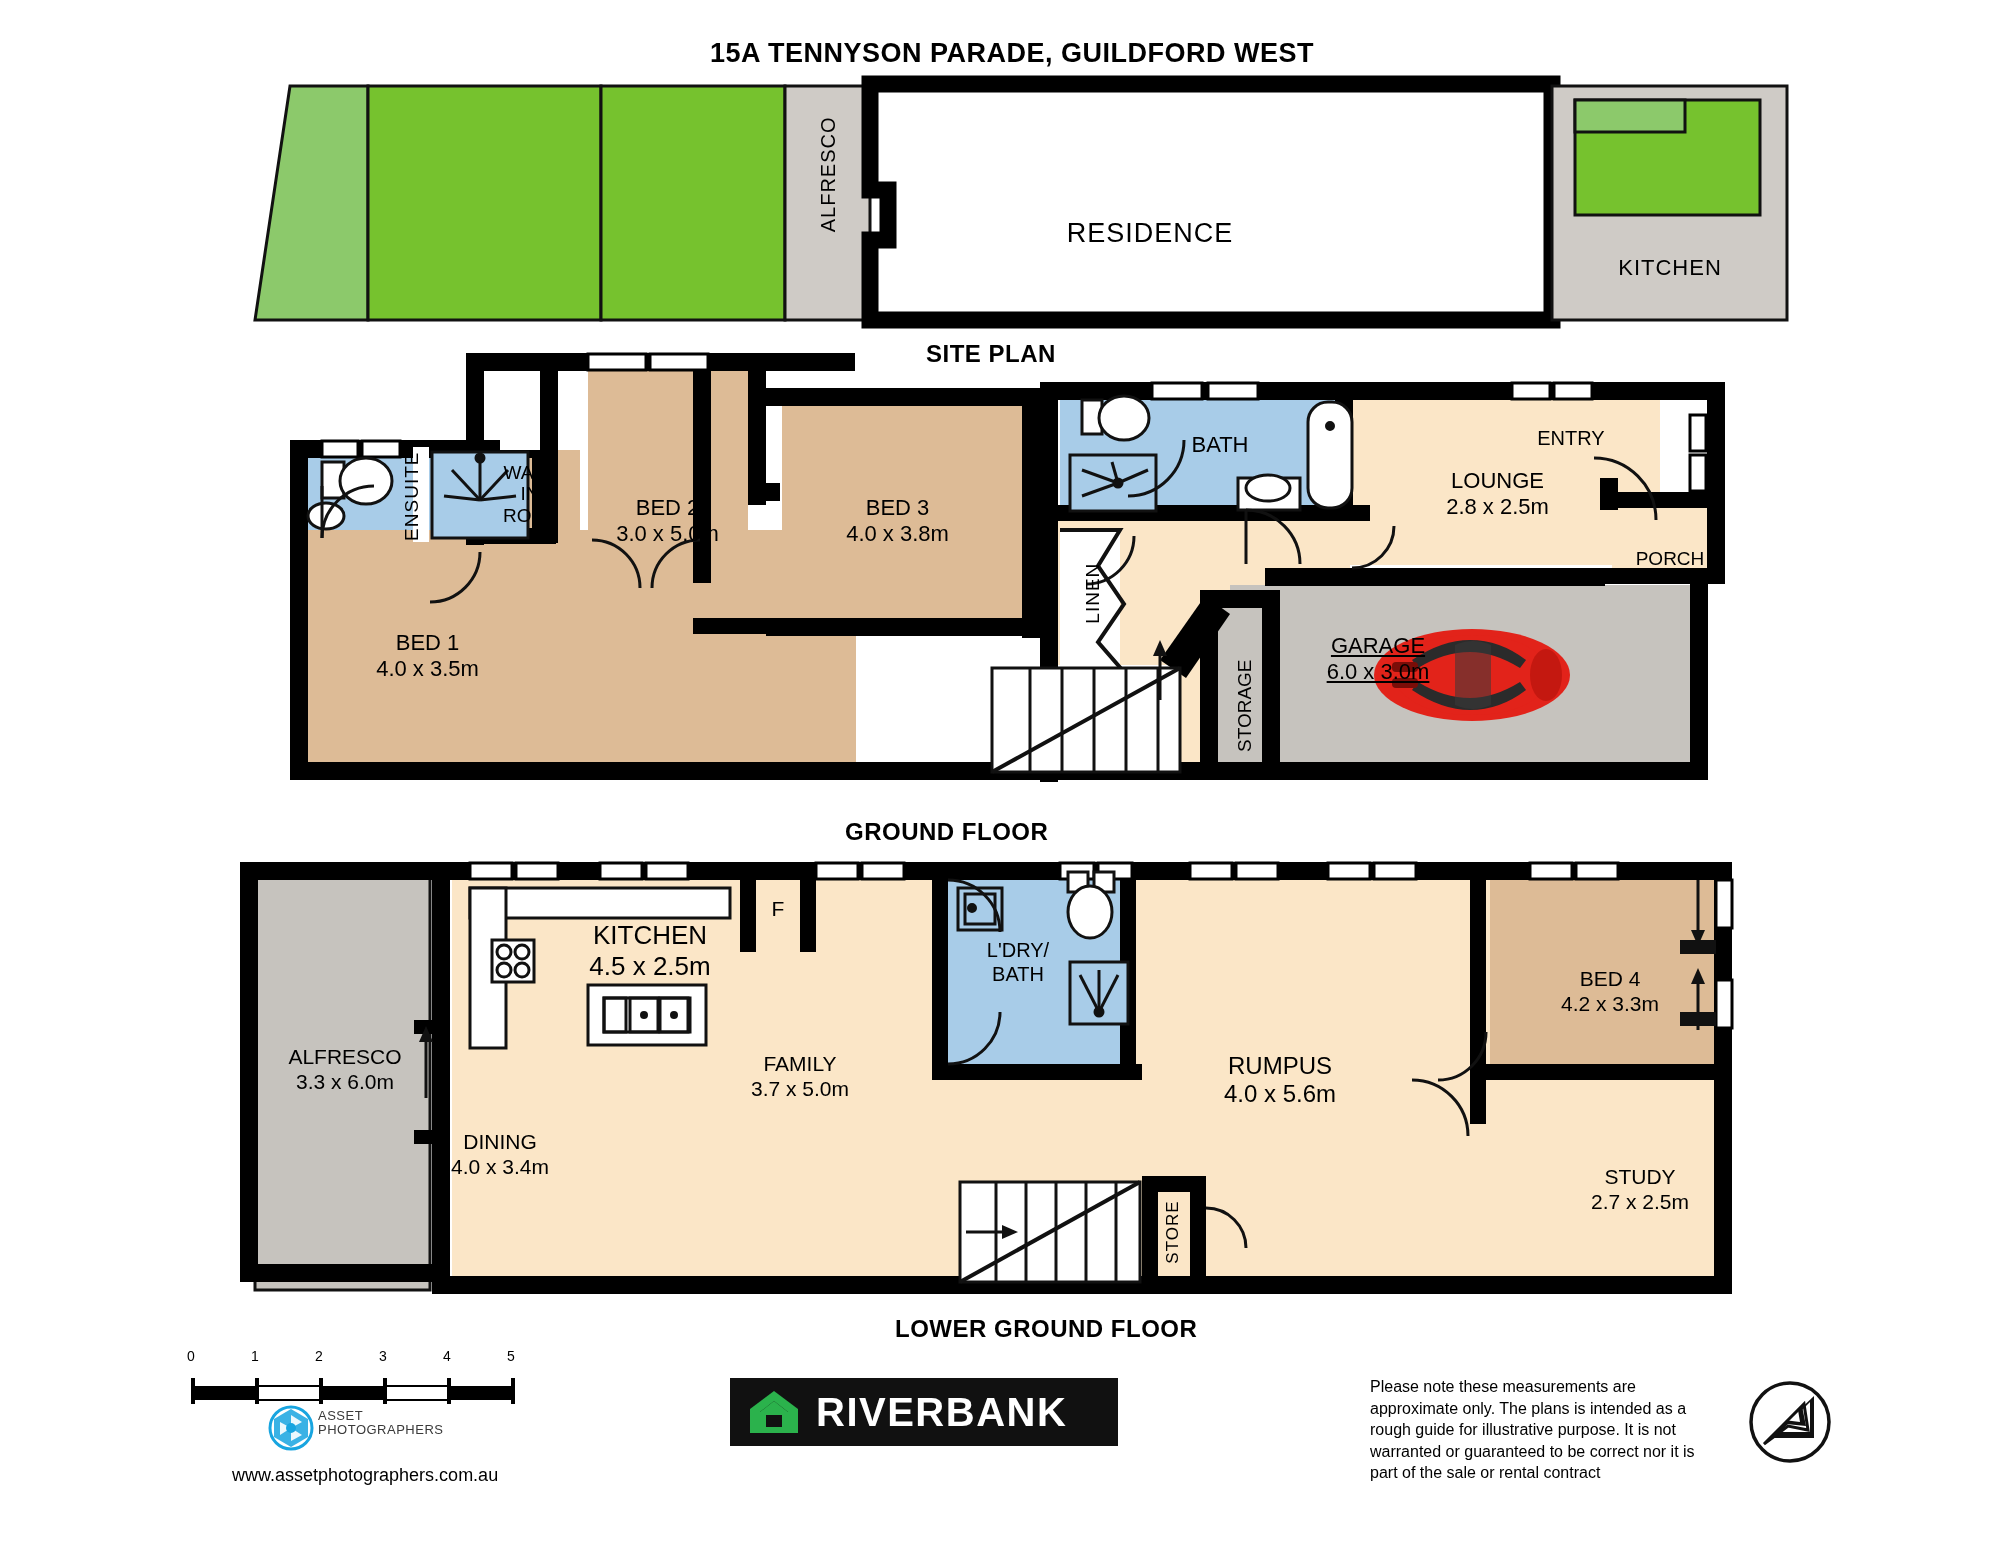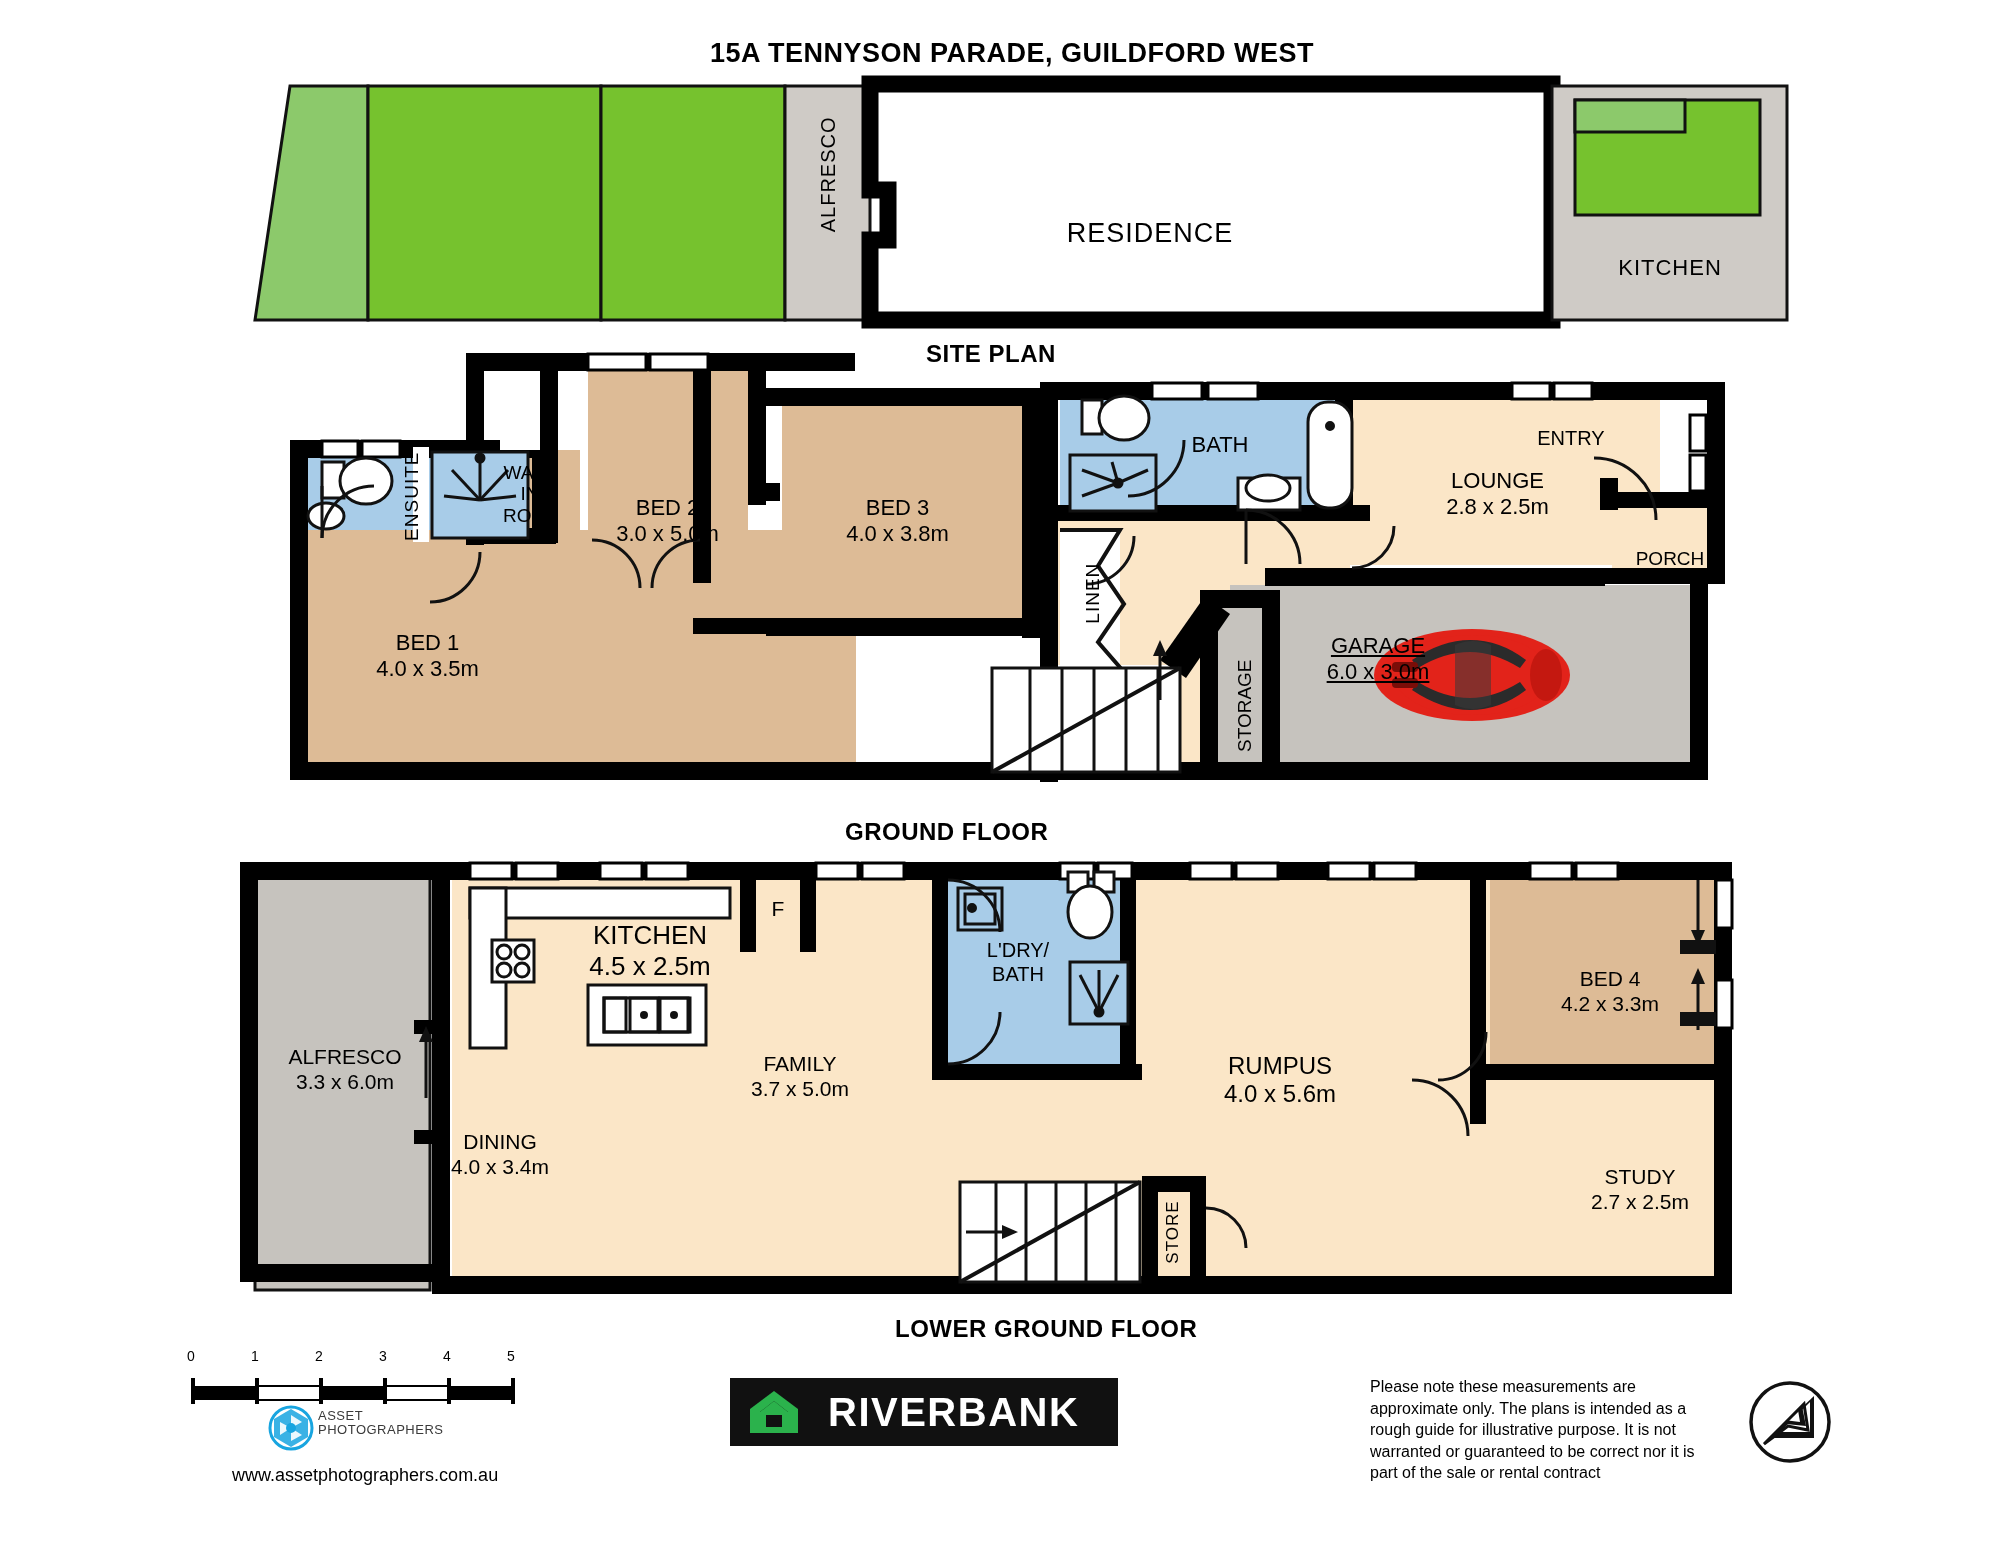--- a/index.html
+++ b/index.html
@@ -458,21 +458,21 @@
 <div class="abs" style="left:232px;top:1465px;font-size:18px;">www.assetphotographers.com.au</div>
 
 <div class="abs" style="left:730px;top:1378px;width:388px;height:68px;background:#111111;
             display:flex;align-items:center;padding-left:18px;box-sizing:border-box;">
   <svg width="52" height="46" viewBox="0 0 52 46" style="flex:0 0 auto;">
     <path d="M26,2 L50,20 L50,44 L2,44 L2,20 Z" fill="#2BB24C"></path>
     <path d="M26,12 L40,23 L40,38 L12,38 L12,23 Z" fill="#111111"></path>
     <rect x="12" y="23" width="28" height="15" fill="#111111"></rect>
     <path d="M26,12 L40,23 L40,38 L34,38 L34,26 L18,26 L18,38 L12,38 L12,23 Z" fill="#2BB24C"></path>
   </svg>
-  <span style="color:#ffffff;font-size:40px;font-weight:bold;letter-spacing:1.5px;margin-left:28px;">RIVERBANK</span>
+  <span style="color:#ffffff;font-size:40px;font-weight:bold;letter-spacing:1.5px;margin-left:16px;">RIVERBANK</span>
 </div>
 
 <div class="abs" style="left:1370px;top:1376px;width:345px;font-size:16px;line-height:1.35;">Please note these measurements are approximate only. The plans is intended as a rough guide for illustrative purpose. It is not warranted or guaranteed to be correct nor it is part of the sale or rental contract</div>
 
 <div class="abs" style="left:1748px;top:1380px;width:84px;height:84px;">
   <svg width="84" height="84" viewBox="0 0 84 84">
     <circle cx="42" cy="42" r="39" fill="none" stroke="#111" stroke-width="3.5"></circle>
     <polygon points="66,16 66,58 22,58" fill="#111"></polygon>
     <polygon points="62,22 62,52 32,52" fill="#fff"></polygon>
     <polygon points="16,64 54,26 58,46 38,44" fill="#111"></polygon>

